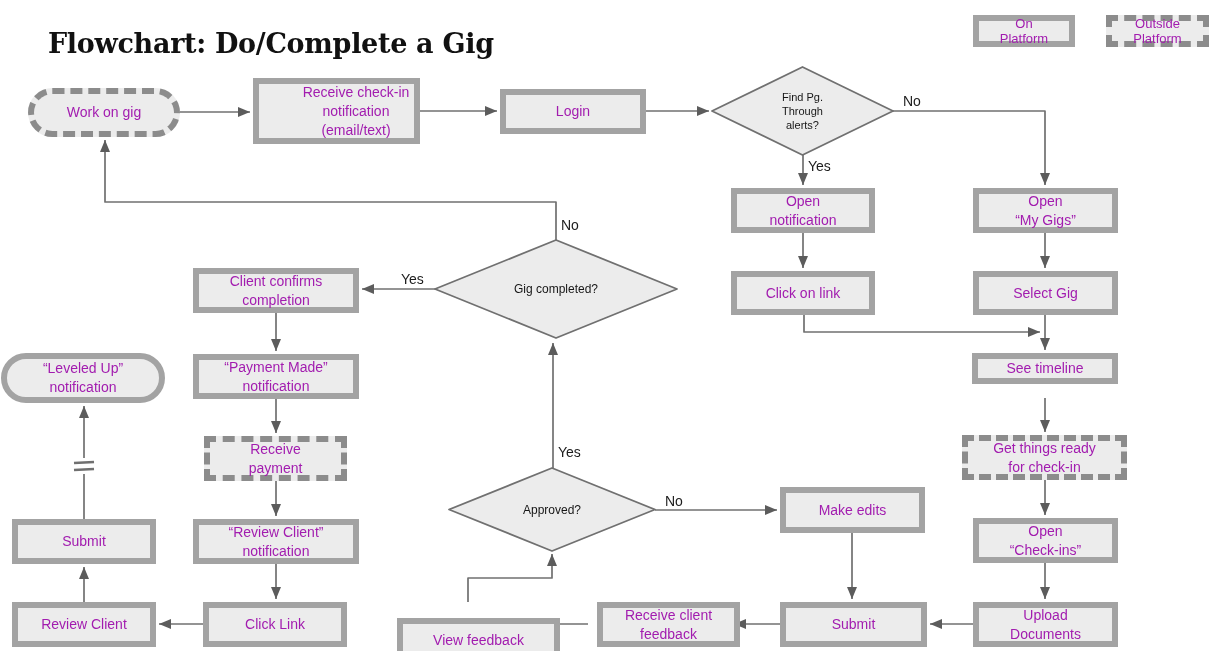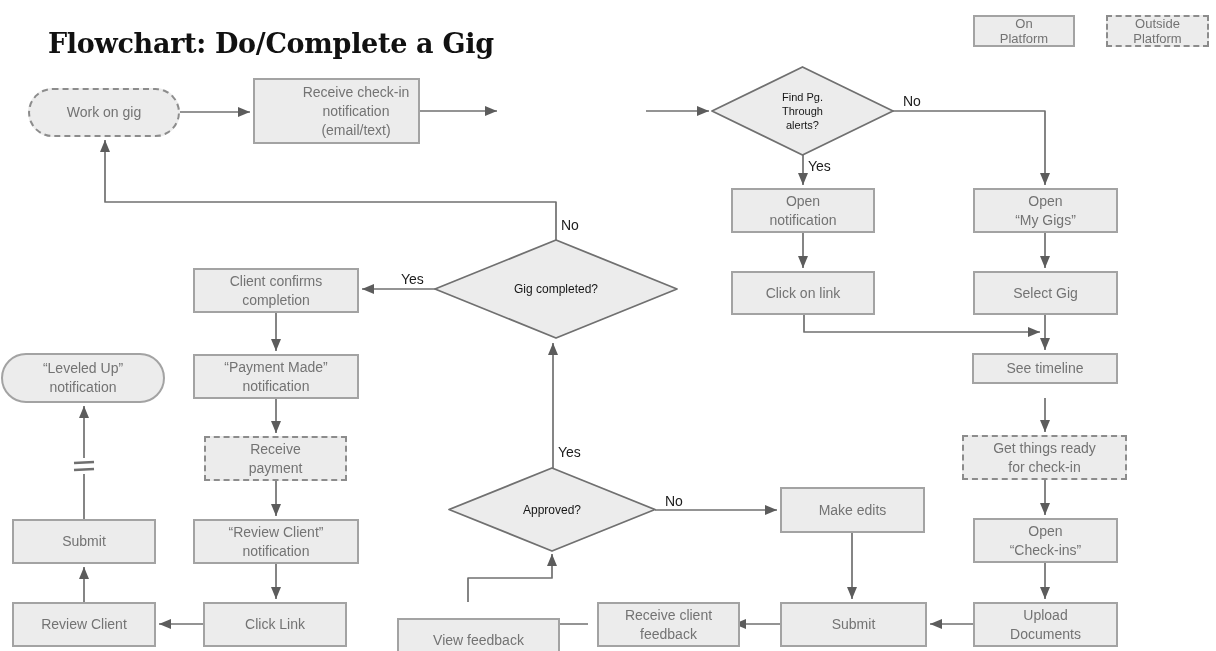--- a/index.html
+++ b/index.html
@@ -10,22 +10,22 @@
   #connector-layer { position:absolute; left:0; top:0; width:1216px; height:651px; }
   .title {
     position:absolute; left:42px; top:22px; margin:6px;
     font-family:"DejaVu Serif", serif; font-weight:700; font-size:27px;
     color:#111; letter-spacing:-0.3px; white-space:nowrap;
   }
   .node {
     position:absolute; box-sizing:border-box;
     display:flex; align-items:center; justify-content:center;
     text-align:center; white-space:pre-line;
-    font-size:14px; line-height:19px; color:#737373;
-    background:#ececec; border:2px solid #a3a3a3;
+    font-size:14px; line-height:19px; color:#a21caf;
+    background:#ececec; border:6px solid #a3a3a3;
   }
   .dashed { border-style:dashed; border-color:#8c8c8c; }
   .stadium { border-radius:25px;text-align:center; }
   .plain {
     position:absolute; box-sizing:border-box; background:transparent; border:none;
     display:flex; align-items:center; justify-content:center;
     text-align:center; white-space:pre-line; color:#161616;
   }
   .diamond-text-sm { font-size:11px; line-height:14px; }
   .diamond-text-md { font-size:12px; line-height:15px;text-align:right; }
@@ -122,20 +122,21 @@
 
   <div class="node legend" style="left:973px; top:15px; width:102px; height:32px;">On
 Platform</div>
   <div class="node legend dashed" style="left:1106px; top:15px; width:103px; height:32px;">Outside
 Platform</div>
 
   <div class="node stadium dashed" style="left:28px; top:88px; width:152px; height:49px;">Work on gig</div>
   <div class="node" style="left:253px; top:78px; width:167px; height:66px;padding-left:39px;">Receive check-in
 notification
 (email/text)</div>
+  <div class="node" style="left:500px; top:89px; width:146px; height:45px;">Login</div>
   <div class="plain diamond-text-sm" style="left:752px; top:83px; width:101px; height:56px;">Find Pg.
 Through
 alerts?</div>
 
   <div class="node" style="left:731px; top:188px; width:144px; height:45px;">Open
 notification</div>
   <div class="node" style="left:973px; top:188px; width:145px; height:45px;">Open
 “My Gigs”</div>
   <div class="node" style="left:731px; top:271px; width:144px; height:44px;">Click on link</div>
   <div class="node" style="left:973px; top:271px; width:145px; height:44px;">Select Gig</div>

